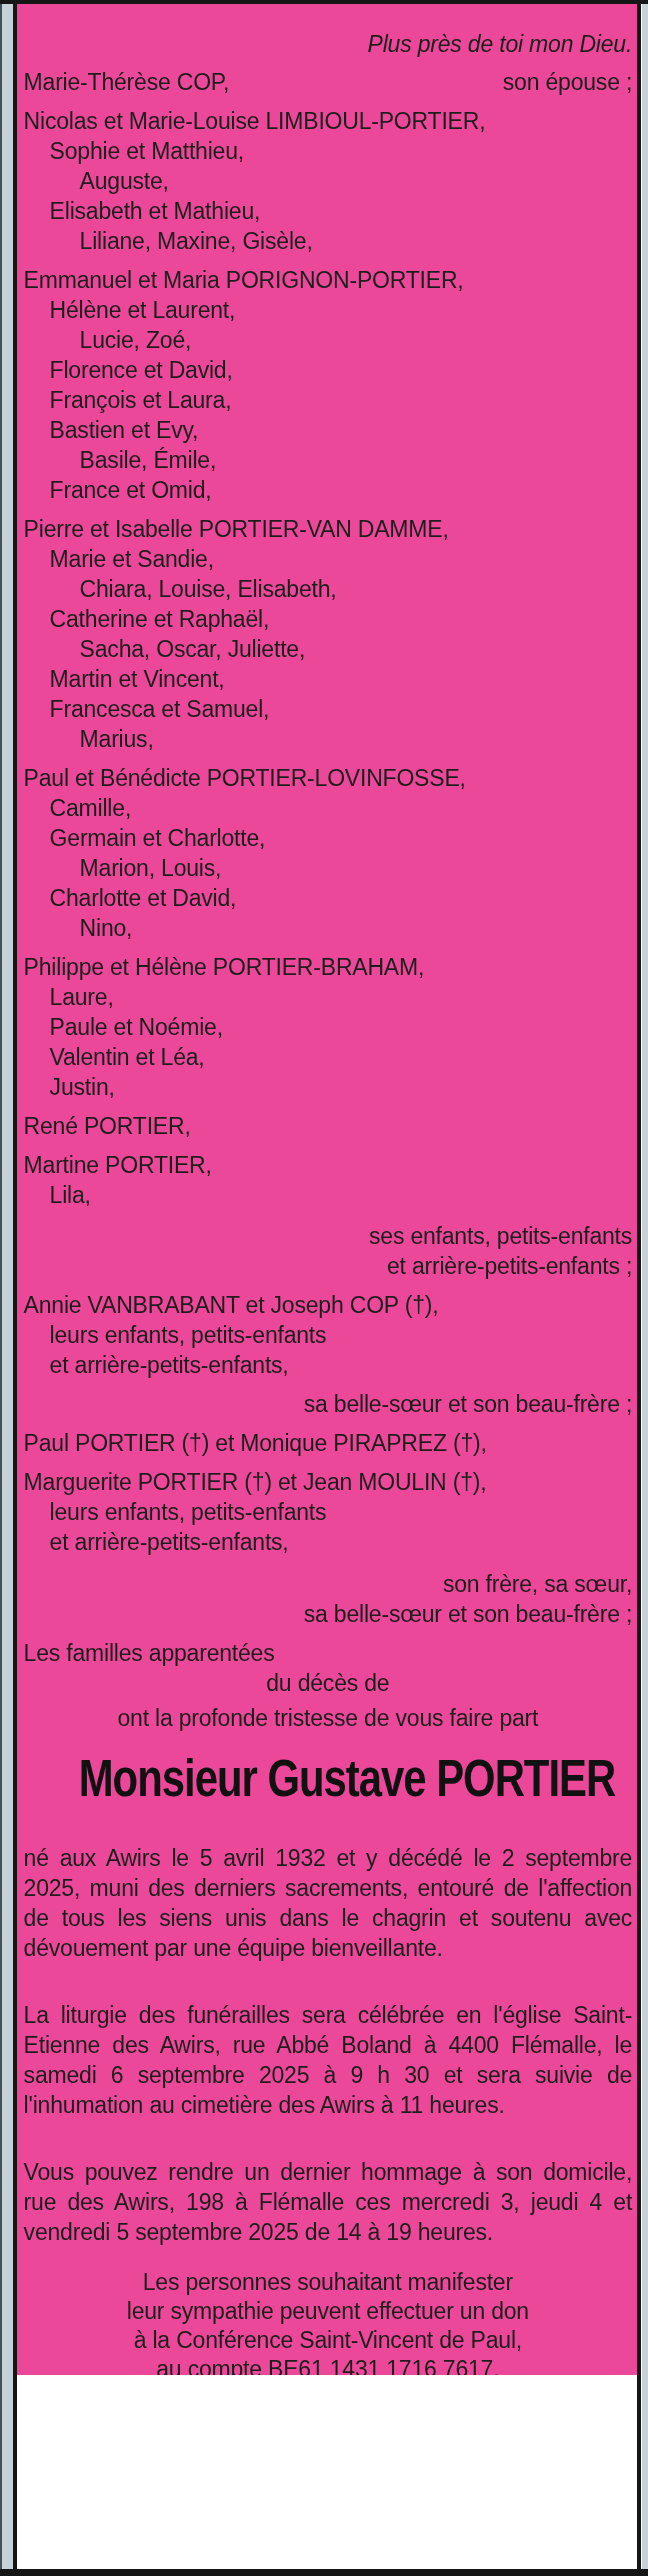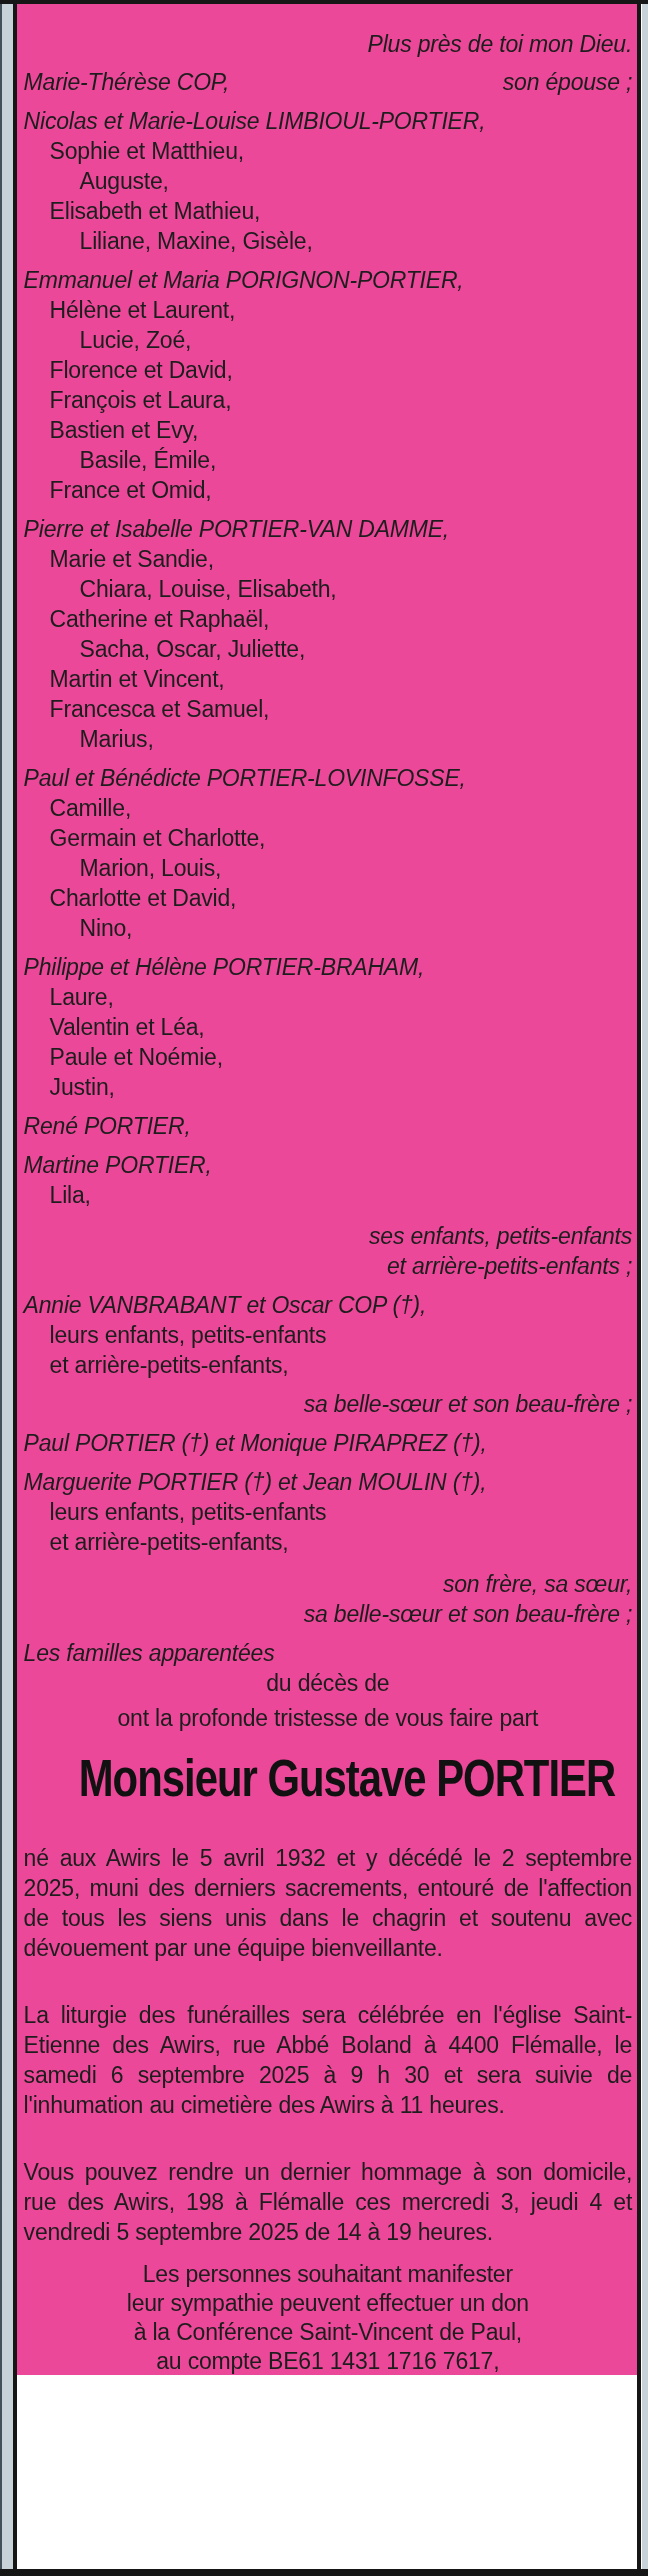--- a/index.html
+++ b/index.html
@@ -11,31 +11,31 @@
   .stripe-right{position:absolute;right:0;top:4.1px;width:7.4px;height:2565px;background:#c6d1d8;}
   .vborder-left{position:absolute;left:13px;top:4.1px;width:4.1px;height:2565px;background:#161616;}
   .vborder-right{position:absolute;left:637px;top:4.1px;width:4.1px;height:2565px;background:#161616;}
   .content{position:absolute;left:17px;top:4.1px;width:620px;height:2371px;box-sizing:border-box;padding:0 4.9px 0 6.6px;
            background:#ec4899;font-size:23px;line-height:30px;letter-spacing:-0.2px;overflow:hidden;}
   .epigraph{margin-top:24.6px;text-align:right;font-style:italic;}
   .family{margin-top:8.2px;}
   .fl{display:flex;justify-content:space-between;}
   .fl .lt{white-space:pre-wrap;}
   .fl .rt{white-space:pre-wrap;text-align:right;}
-  .ind0{padding-left:0;font-style:italic;}
+  .ind0{padding-left:0;}
   .ind1{padding-left:26px;}
   .ind2{padding-left:56px;}
   .gap1{margin-top:9px;}
   .gap2{margin-top:11.5px;}
   .center-line{text-align:center;}
   .intro{margin-top:4.9px;}
   .title{margin-top:19.7px;text-align:center;font-weight:bold;font-size:51px;line-height:54px;color:#111111;
          transform:scaleX(0.82);letter-spacing:-1.2px;white-space:nowrap;}
   .para{margin-top:37px;text-align:justify;}
-  .donation{margin-top:13px;text-align:center;line-height:29px;}
+  .donation{margin-top:21px;text-align:center;line-height:29px;}
   .bottom-cluster{position:absolute;left:6.6px;right:4.9px;top:2480px;}
   .ref{text-align:right;font-size:14px;line-height:21px;}
   .rule{height:4.1px;background:#161616;margin-top:5.7px;}
   .footer{padding-top:23px;font-size:23px;}
 </style>
 </head>
 <body>
 
 <div class="page">
   <div class="top-bar"></div>
@@ -134,47 +134,47 @@
         <div class="fl ind2">
           <span class="lt">Nino,</span>
         </div>
         <div class="fl ind0 gap1">
           <span class="lt">Philippe et Hélène PORTIER-BRAHAM,</span>
         </div>
         <div class="fl ind1">
           <span class="lt">Laure,</span>
         </div>
         <div class="fl ind1">
+          <span class="lt">Paule et Noémie,</span>
+        </div>
+        <div class="fl ind1">
           <span class="lt">Valentin et Léa,</span>
         </div>
         <div class="fl ind1">
-          <span class="lt">Paule et Noémie,</span>
-        </div>
-        <div class="fl ind1">
           <span class="lt">Justin,</span>
         </div>
         <div class="fl ind0 gap1">
           <span class="lt">René PORTIER,</span>
         </div>
         <div class="fl ind0 gap1">
           <span class="lt">Martine PORTIER,</span>
         </div>
         <div class="fl ind1">
           <span class="lt">Lila,</span>
         </div>
         <div class="fl ind0 gap2">
           <span class="lt"></span>
           <span class="rt">ses enfants, petits-enfants</span>
         </div>
         <div class="fl ind0">
           <span class="lt"></span>
           <span class="rt">et arrière-petits-enfants ;</span>
         </div>
         <div class="fl ind0 gap1">
-          <span class="lt">Annie VANBRABANT et Oscar COP (†),</span>
+          <span class="lt">Annie VANBRABANT et Joseph COP (†),</span>
         </div>
         <div class="fl ind1">
           <span class="lt">leurs enfants, petits-enfants</span>
         </div>
         <div class="fl ind1">
           <span class="lt">et arrière-petits-enfants,</span>
         </div>
         <div class="fl ind0 gap1">
           <span class="lt"></span>
           <span class="rt">sa belle-sœur et son beau-frère ;</span>

